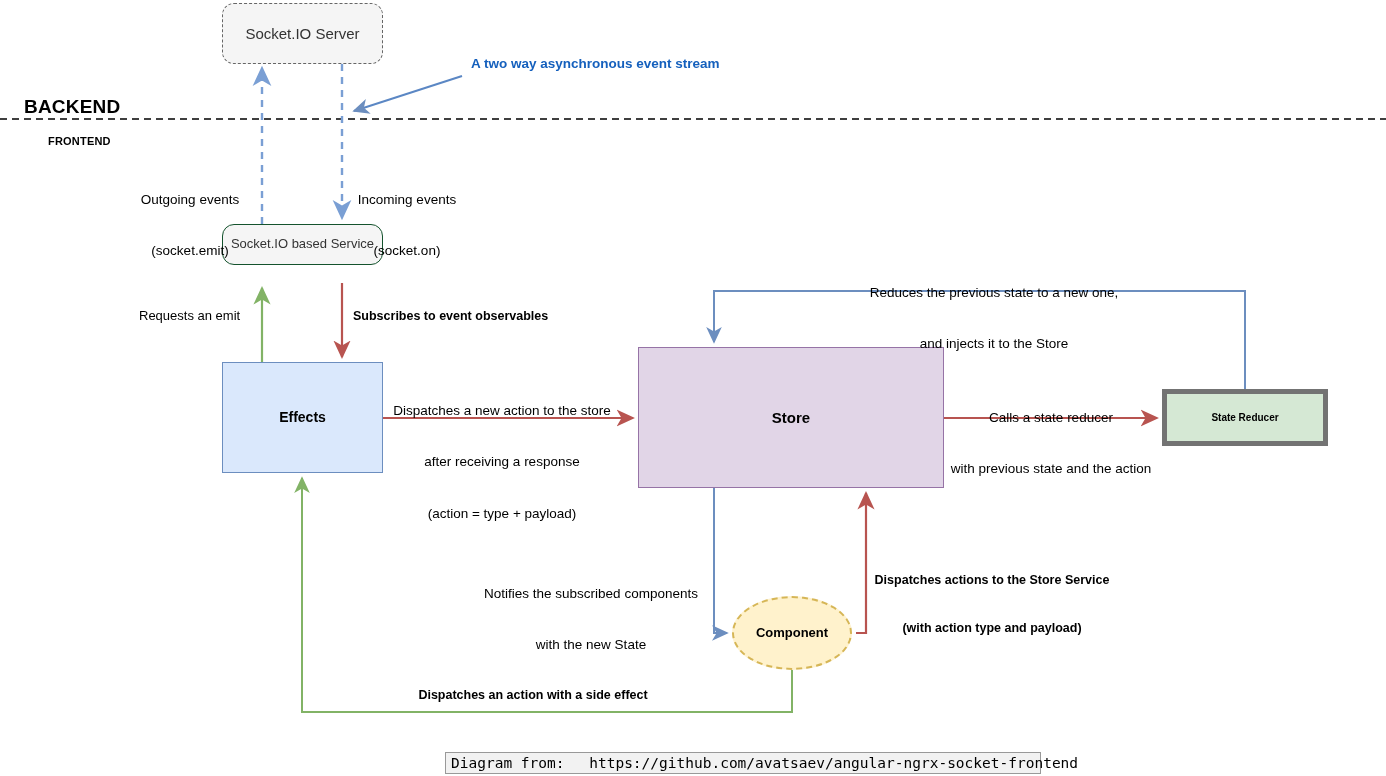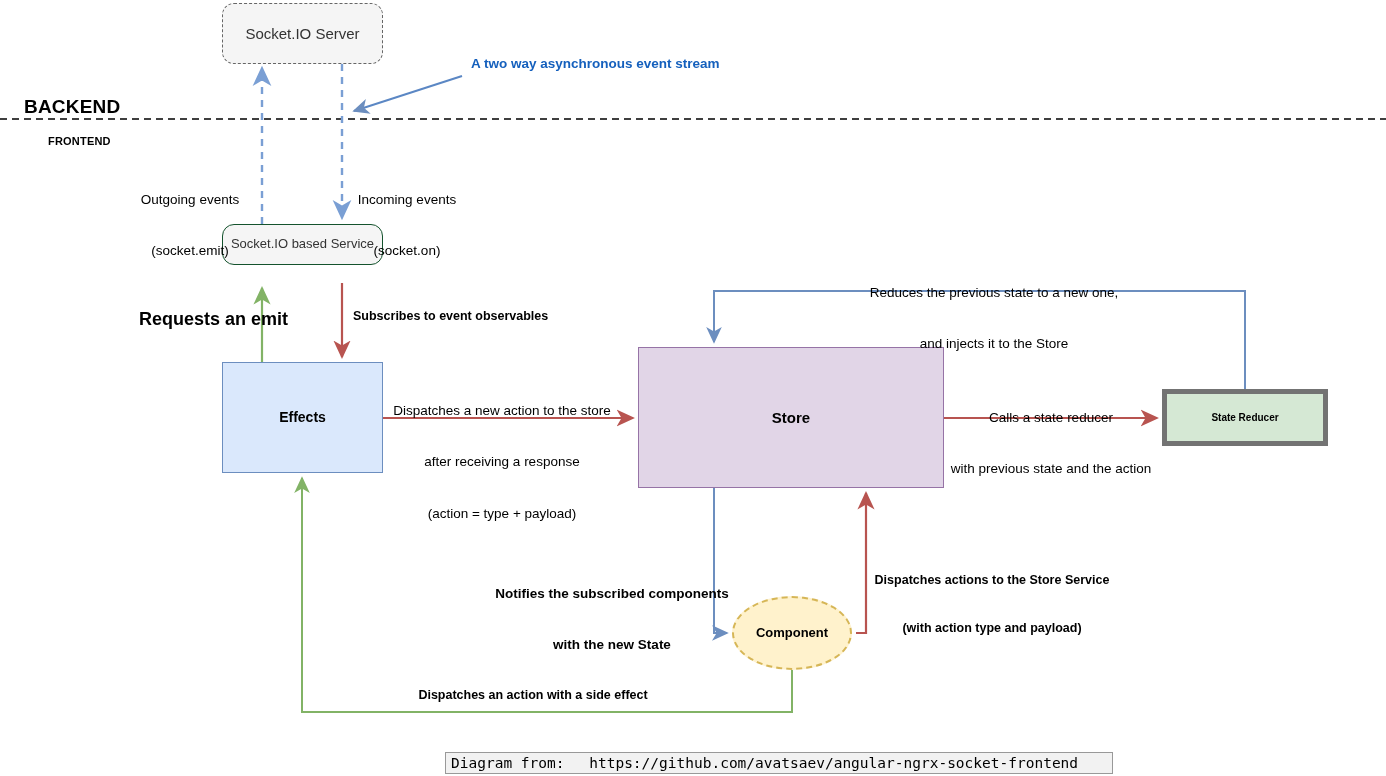--- a/index.html
+++ b/index.html
@@ -101,35 +101,35 @@
 
   .lbl-stream {
     left: 471px; top: 55px;
     font-size: 13.5px; font-weight: bold;
     color: #1560bd;
   }
 
   .lbl-outgoing { left: 190px;  top: 156px; }
   .lbl-incoming { left: 407px;  top: 156px; }
 
-  .lbl-requests  { left: 139px; top: 308px; font-size: 18px; font-weight: bold; }
+  .lbl-requests  { left: 139px; top: 308px; font-size: 13px; font-weight: normal; }
   .lbl-subscribes{ left: 353px; top: 308px; font-size: 12.5px; font-weight: bold; }
 
   .lbl-dispatch-store { left: 502px; top: 367px; }
   .lbl-reduces        { left: 994px; top: 249px; }
   .lbl-calls-reducer  { left: 1051px; top: 374px; }
-  .lbl-notifies       { left: 612px; top: 550px; font-weight: bold; }
+  .lbl-notifies       { left: 591px; top: 550px; }
   .lbl-dispatch-actions { left: 992px; top: 540px; font-size: 12.5px; font-weight: bold; }
   .lbl-side-effect    { left: 533px; top: 687px; font-size: 12.5px; font-weight: bold; }
 
   
   .citation {
     position: absolute;
     left: 445px; top: 752px;
-    width: 668px; height: 22px;
+    width: 596px; height: 22px;
     box-sizing: border-box;
     background: #f2f2f2;
     border: 1px solid #999999;
     display: flex;
     align-items: center;
     padding-left: 5px;
     font-family: "DejaVu Sans Mono", "Liberation Mono", monospace;
     font-size: 14.5px;
     color: #000000;
     white-space: pre;

